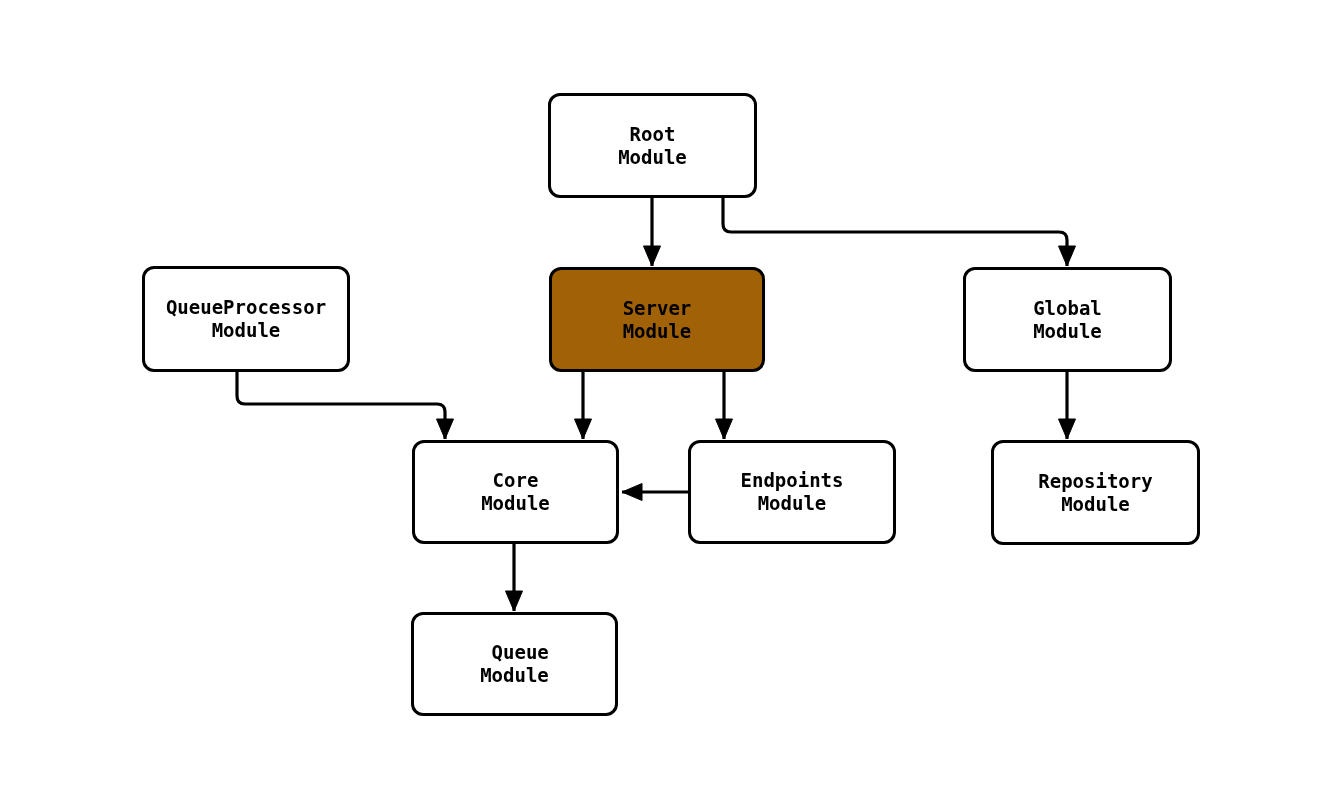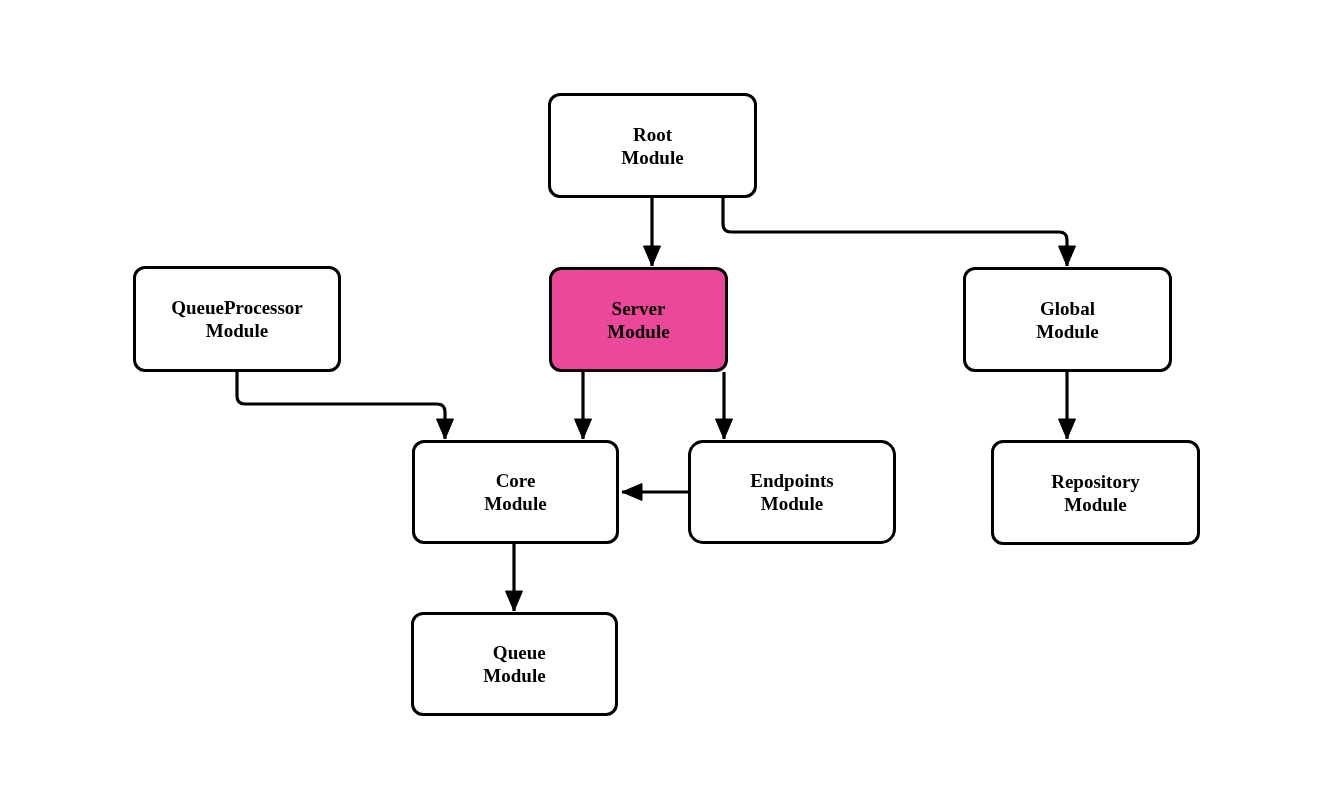--- a/index.html
+++ b/index.html
@@ -35,21 +35,20 @@
     display: flex;
     align-items: center;
     justify-content: center;
     text-align: center;
     font-size: 19px;
     line-height: 23px;
     font-weight: bold;
     color: #000000;
     white-space: pre-line;
     letter-spacing: 0px;
-    font-family: Liberation Serif, serif;
   }
   .edge {
     fill: none;
     stroke: #000000;
     stroke-width: 3.2px;
   }
 </style>
 </head>
 <body>
 
@@ -67,28 +66,28 @@
         <path d="M583,372 L583,439" class="edge" marker-end="url(#arrowhead)"></path>
         <path d="M724,372 L724,439" class="edge" marker-end="url(#arrowhead)"></path>
         <path d="M688,492 L622,492" class="edge" marker-end="url(#arrowhead)"></path>
         <path d="M1067,372 L1067,439" class="edge" marker-end="url(#arrowhead)"></path>
         <path d="M514,544 L514,611" class="edge" marker-end="url(#arrowhead)"></path>
       </g>
   </svg>
   <div id="node-group">
       <div class="node" style="left: 548px; top: 93px; width: 209px; height: 105px; background: rgb(255, 255, 255); border-color: rgb(0, 0, 0); color: rgb(0, 0, 0);">Root
 Module</div>
-      <div class="node" style="left: 133px; top: 266px; width: 208px; height: 106px; background: rgb(255, 255, 255); border-color: rgb(0, 0, 0); color: rgb(0, 0, 0);">QueueProcessor
+      <div class="node" style="left: 142px; top: 266px; width: 208px; height: 106px; background: rgb(255, 255, 255); border-color: rgb(0, 0, 0); color: rgb(0, 0, 0);">QueueProcessor
 Module</div>
-      <div class="node" style="left: 549px; top: 267px; width: 179px; height: 105px; background: #ec4899; border-color: rgb(0, 0, 0); color: rgb(0, 0, 0);">Server
+      <div class="node" style="left: 549px; top: 267px; width: 216px; height: 105px; background: #a16207; border-color: rgb(0, 0, 0); color: rgb(0, 0, 0);">Server
 Module</div>
       <div class="node" style="left: 963px; top: 267px; width: 209px; height: 105px; background: rgb(255, 255, 255); border-color: rgb(0, 0, 0); color: rgb(0, 0, 0);">Global
 Module</div>
       <div class="node" style="left: 412px; top: 440px; width: 207px; height: 104px; background: rgb(255, 255, 255); border-color: rgb(0, 0, 0); color: rgb(0, 0, 0);">Core
 Module</div>
-      <div class="node" style="left: 688px; top: 440px; width: 208px; height: 104px; background: rgb(255, 255, 255); border-color: rgb(0, 0, 0); color: rgb(0, 0, 0); border-radius: 15px;">Endpoints
+      <div class="node" style="left: 688px; top: 440px; width: 208px; height: 104px; background: rgb(255, 255, 255); border-color: rgb(0, 0, 0); color: rgb(0, 0, 0);">Endpoints
 Module</div>
       <div class="node" style="left: 963px; top: 440px; width: 209px; height: 105px; background: rgb(255, 255, 255); border-color: rgb(0, 0, 0); color: rgb(0, 0, 0); margin-left: 28px;">Repository
 Module</div>
       <div class="node" style="left: 411px; top: 612px; width: 207px; height: 104px; background: rgb(255, 255, 255); border-color: rgb(0, 0, 0); color: rgb(0, 0, 0); text-align: right;">Queue
 Module</div>
     </div>
 </div>
 
 </body></html>

